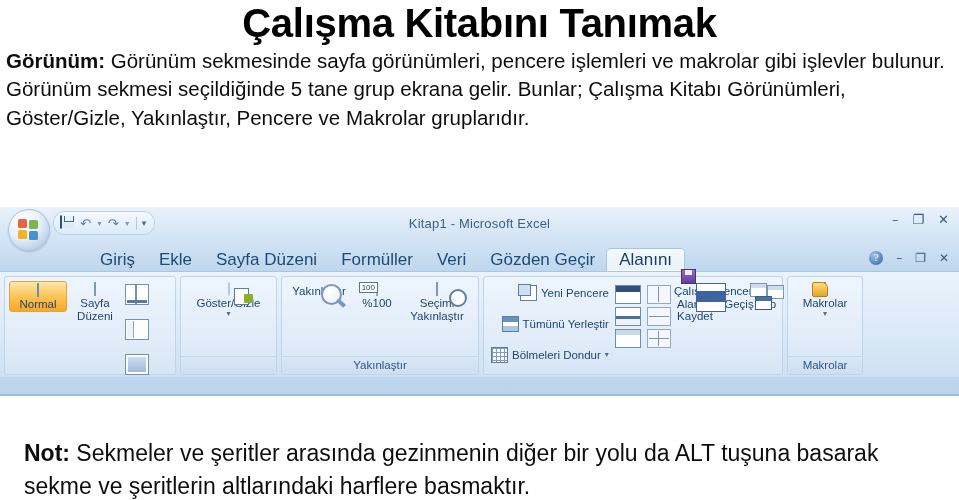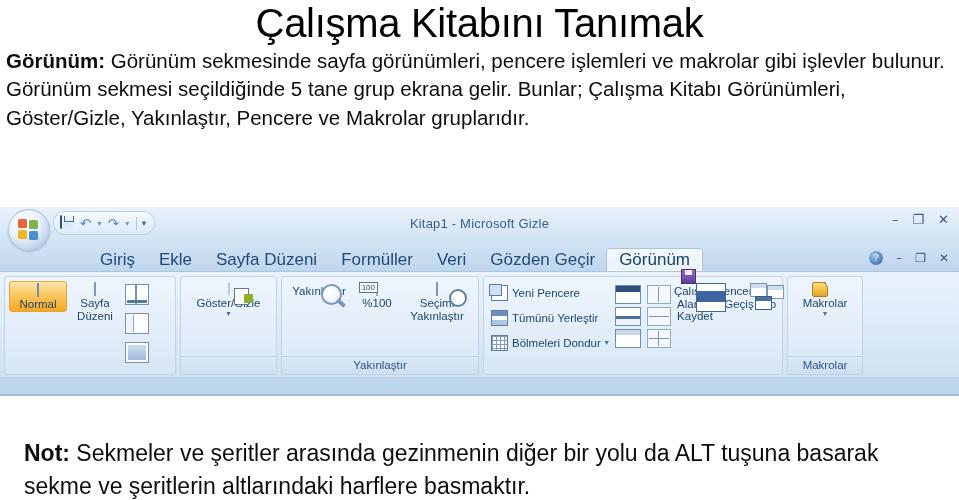--- a/index.html
+++ b/index.html
@@ -14,21 +14,21 @@
     font-family: "Liberation Sans", sans-serif;
     color: #000000;
     position: relative;
   }
 
   
   .slide-title {
     text-align: center;
     font-size: 40px;
     line-height: 1.05;
-    font-weight: 400;
+    font-weight: 700;
     letter-spacing: -0.3px;
     padding-top: 2px;
     color: #000;
   }
   .body-block {
     padding: 3px 0 0 6px;
     font-size: 20.5px;
     line-height: 1.38;
     color: #0d0d0d;
   }
@@ -325,21 +325,21 @@
       linear-gradient(to right,#a8bdd5 1px,transparent 1px),
       linear-gradient(to bottom,#a8bdd5 1px,transparent 1px);
     background-size: 7px 6px;
   }
   .ic-zoomsel::after{
     content:""; position:absolute; left:12px; top:6px; width:14px; height:14px;
     border:2px solid #60809f; border-radius:50%; background:rgba(255,255,255,.75);
   }
 
   
-  .cmdcol { display:flex; flex-direction:column; gap:6px; padding-top:2px; }
+  .cmdcol { display:flex; flex-direction:column; gap:12px; padding-top:2px;align-items:flex-end; }
   .cmdrow {
     display:flex; align-items:center; gap:4px;
     height: 19px; padding: 0 3px;
     font-size: 11.5px; color:#1d4570; white-space:nowrap;
   }
   .mini {
     width: 15px; height: 14px; flex: none; position: relative;
     border: 1px solid #5d7da5; background: #fff;
   }
   .mini.newwin::before{
@@ -452,37 +452,37 @@
     <div class="qat">
       <span class="qat-icon"><span class="save-ic"></span></span>
       <span class="arrow-ic">↶</span>
       <span class="caret-sm">▼</span>
       <span class="arrow-ic">↷</span>
       <span class="caret-sm">▼</span>
       <span class="qat-sep"></span>
       <span class="qat-more">▾</span>
     </div>
 
-    <div class="doc-title">Kitap1 - Microsoft Gizle</div>
+    <div class="doc-title">Kitap1 - Microsoft Excel</div>
 
     <div class="win-btns">
       <span>–</span>
       <span>❐</span>
       <span>✕</span>
     </div>
   </div>
 
   <div class="tabstrip">
     <div class="tab">Giriş</div>
     <div class="tab">Ekle</div>
     <div class="tab">Sayfa Düzeni</div>
     <div class="tab">Formüller</div>
     <div class="tab">Veri</div>
     <div class="tab">Gözden Geçir</div>
-    <div class="tab active">Görünüm</div>
+    <div class="tab active">Alanını</div>
 
     <div class="tabstrip-right">
       <span class="help-ic">?</span>
       <span class="wb">–</span>
       <span class="wb">❐</span>
       <span class="wb">✕</span>
     </div>
   </div>
 
   <div class="ribbon">

